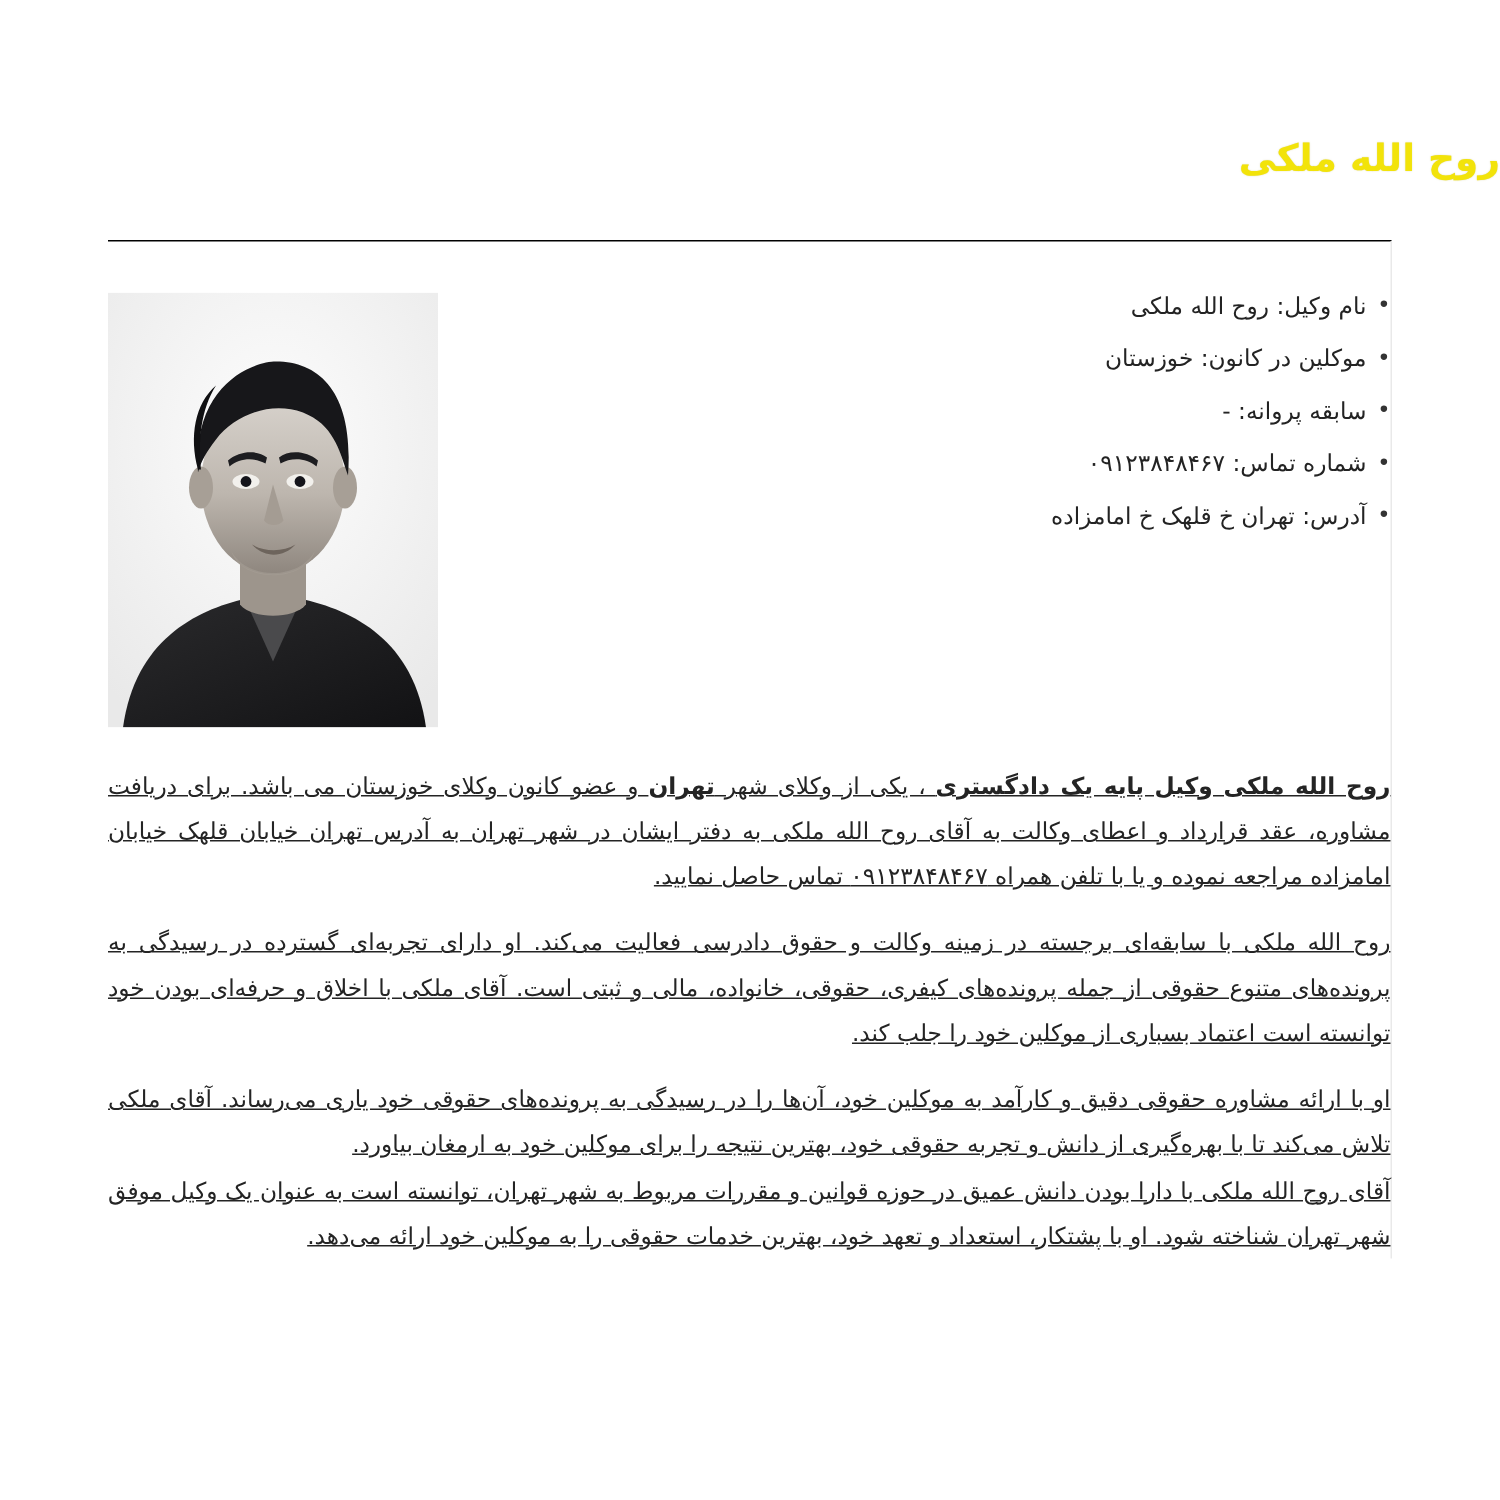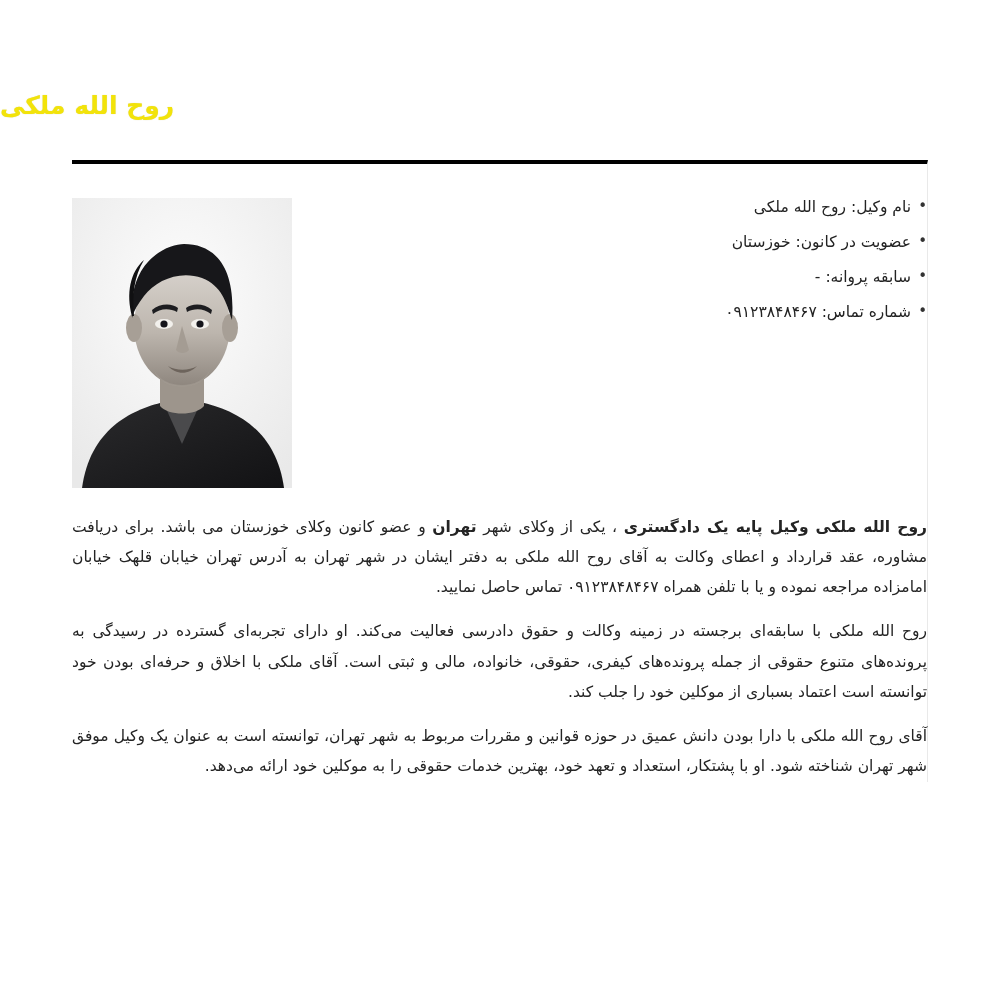--- a/index.html
+++ b/index.html
@@ -15,31 +15,31 @@
     color: #222222;
   }
   .page {
     position: relative;
     width: 1000px;
     height: 1000px;
     background: #ffffff;
     box-sizing: border-box;
   }
   .page-title {
-    text-align: left;
+    text-align: right;
     color: #f2e30a;
     font-size: 25px;
     font-weight: bold;
     padding-top: 74px;
     letter-spacing: 0px;
     text-shadow: 0 0 1px rgba(150,140,0,0.35);
   }
   .content-wrap {
     margin: 40px 72px 0 72px;
-    border-top: 4px solid #000000;
+    border-top: 1px solid #000000;
     border-right: 1px solid #e9e9e9;
     padding-top: 26px;
     box-sizing: border-box;
   }
   .top-section {
     display: flex;
     flex-direction: row;
     align-items: flex-start;
     gap: 22px;
   }
@@ -75,20 +75,21 @@
     background: #ffffff;
   }
   .portrait svg { display: block; }
 
   .body-text {
     margin-top: 24px;
     text-align: justify;
     font-size: 15.5px;
     line-height: 1.95;
     color: #242424;
+    text-decoration: underline;
   }
   .body-text p {
     margin: 0 0 14px 0;
   }
   .body-text p.tight { margin-bottom: 0; }
   .body-text b { font-weight: bold; }
   .lead {
     text-align: justify;
   }
 </style>
@@ -98,23 +99,24 @@
 <div class="page">
 
   <h1 class="page-title">روح الله ملکی</h1>
 
   <div class="content-wrap">
 
     <div class="top-section">
 
       <ul class="info-list">
         <li>نام وکیل: روح الله ملکی</li>
-        <li>عضویت در کانون: خوزستان</li>
+        <li>موکلین در کانون: خوزستان</li>
         <li>سابقه پروانه: -</li>
         <li>شماره تماس: ۰۹۱۲۳۸۴۸۴۶۷</li>
+        <li>آدرس: تهران خ قلهک خ امامزاده</li>
       </ul>
 
       <div class="portrait">
         <svg width="220" height="290" viewBox="0 0 220 290" xmlns="http://www.w3.org/2000/svg" role="img">
           <defs>
             <linearGradient id="skin" x1="0" y1="0" x2="0" y2="1">
               <stop offset="0%" stop-color="#d8d3cd"></stop>
               <stop offset="55%" stop-color="#bdb6ae"></stop>
               <stop offset="100%" stop-color="#8e867e"></stop>
             </linearGradient>
@@ -159,17 +161,18 @@
         </svg>
       </div>
 
     </div>
 
     <div class="body-text">
       <p class="lead">
         <b>روح الله ملکی وکیل پایه یک دادگستری</b><span> ، یکی از وکلای شهر </span><b>تهران</b><span> و عضو کانون وکلای خوزستان می باشد. برای دریافت مشاوره، عقد قرارداد و اعطای وکالت به آقای روح الله ملکی به دفتر ایشان در شهر تهران به آدرس تهران خیابان قلهک خیابان امامزاده مراجعه نموده و یا با تلفن همراه ۰۹۱۲۳۸۴۸۴۶۷ تماس حاصل نمایید.</span>
       </p>
       <p>روح الله ملکی با سابقه‌ای برجسته در زمینه وکالت و حقوق دادرسی فعالیت می‌کند. او دارای تجربه‌ای گسترده در رسیدگی به پرونده‌های متنوع حقوقی از جمله پرونده‌های کیفری، حقوقی، خانواده، مالی و ثبتی است. آقای ملکی با اخلاق و حرفه‌ای بودن خود توانسته است اعتماد بسباری از موکلین خود را جلب کند.</p>
+      <p class="tight">او با ارائه مشاوره حقوقی دقیق و کارآمد به موکلین خود، آن‌ها را در رسیدگی به پرونده‌های حقوقی خود یاری می‌رساند. آقای ملکی تلاش می‌کند تا با بهره‌گیری از دانش و تجربه حقوقی خود، بهترین نتیجه را برای موکلین خود به ارمغان بیاورد.</p>
       <p class="tight">آقای روح الله ملکی با دارا بودن دانش عمیق در حوزه قوانین و مقررات مربوط به شهر تهران، توانسته است به عنوان یک وکیل موفق شهر تهران شناخته شود. او با پشتکار، استعداد و تعهد خود، بهترین خدمات حقوقی را به موکلین خود ارائه می‌دهد.</p>
     </div>
 
   </div>
 </div>
 
 </body></html>

